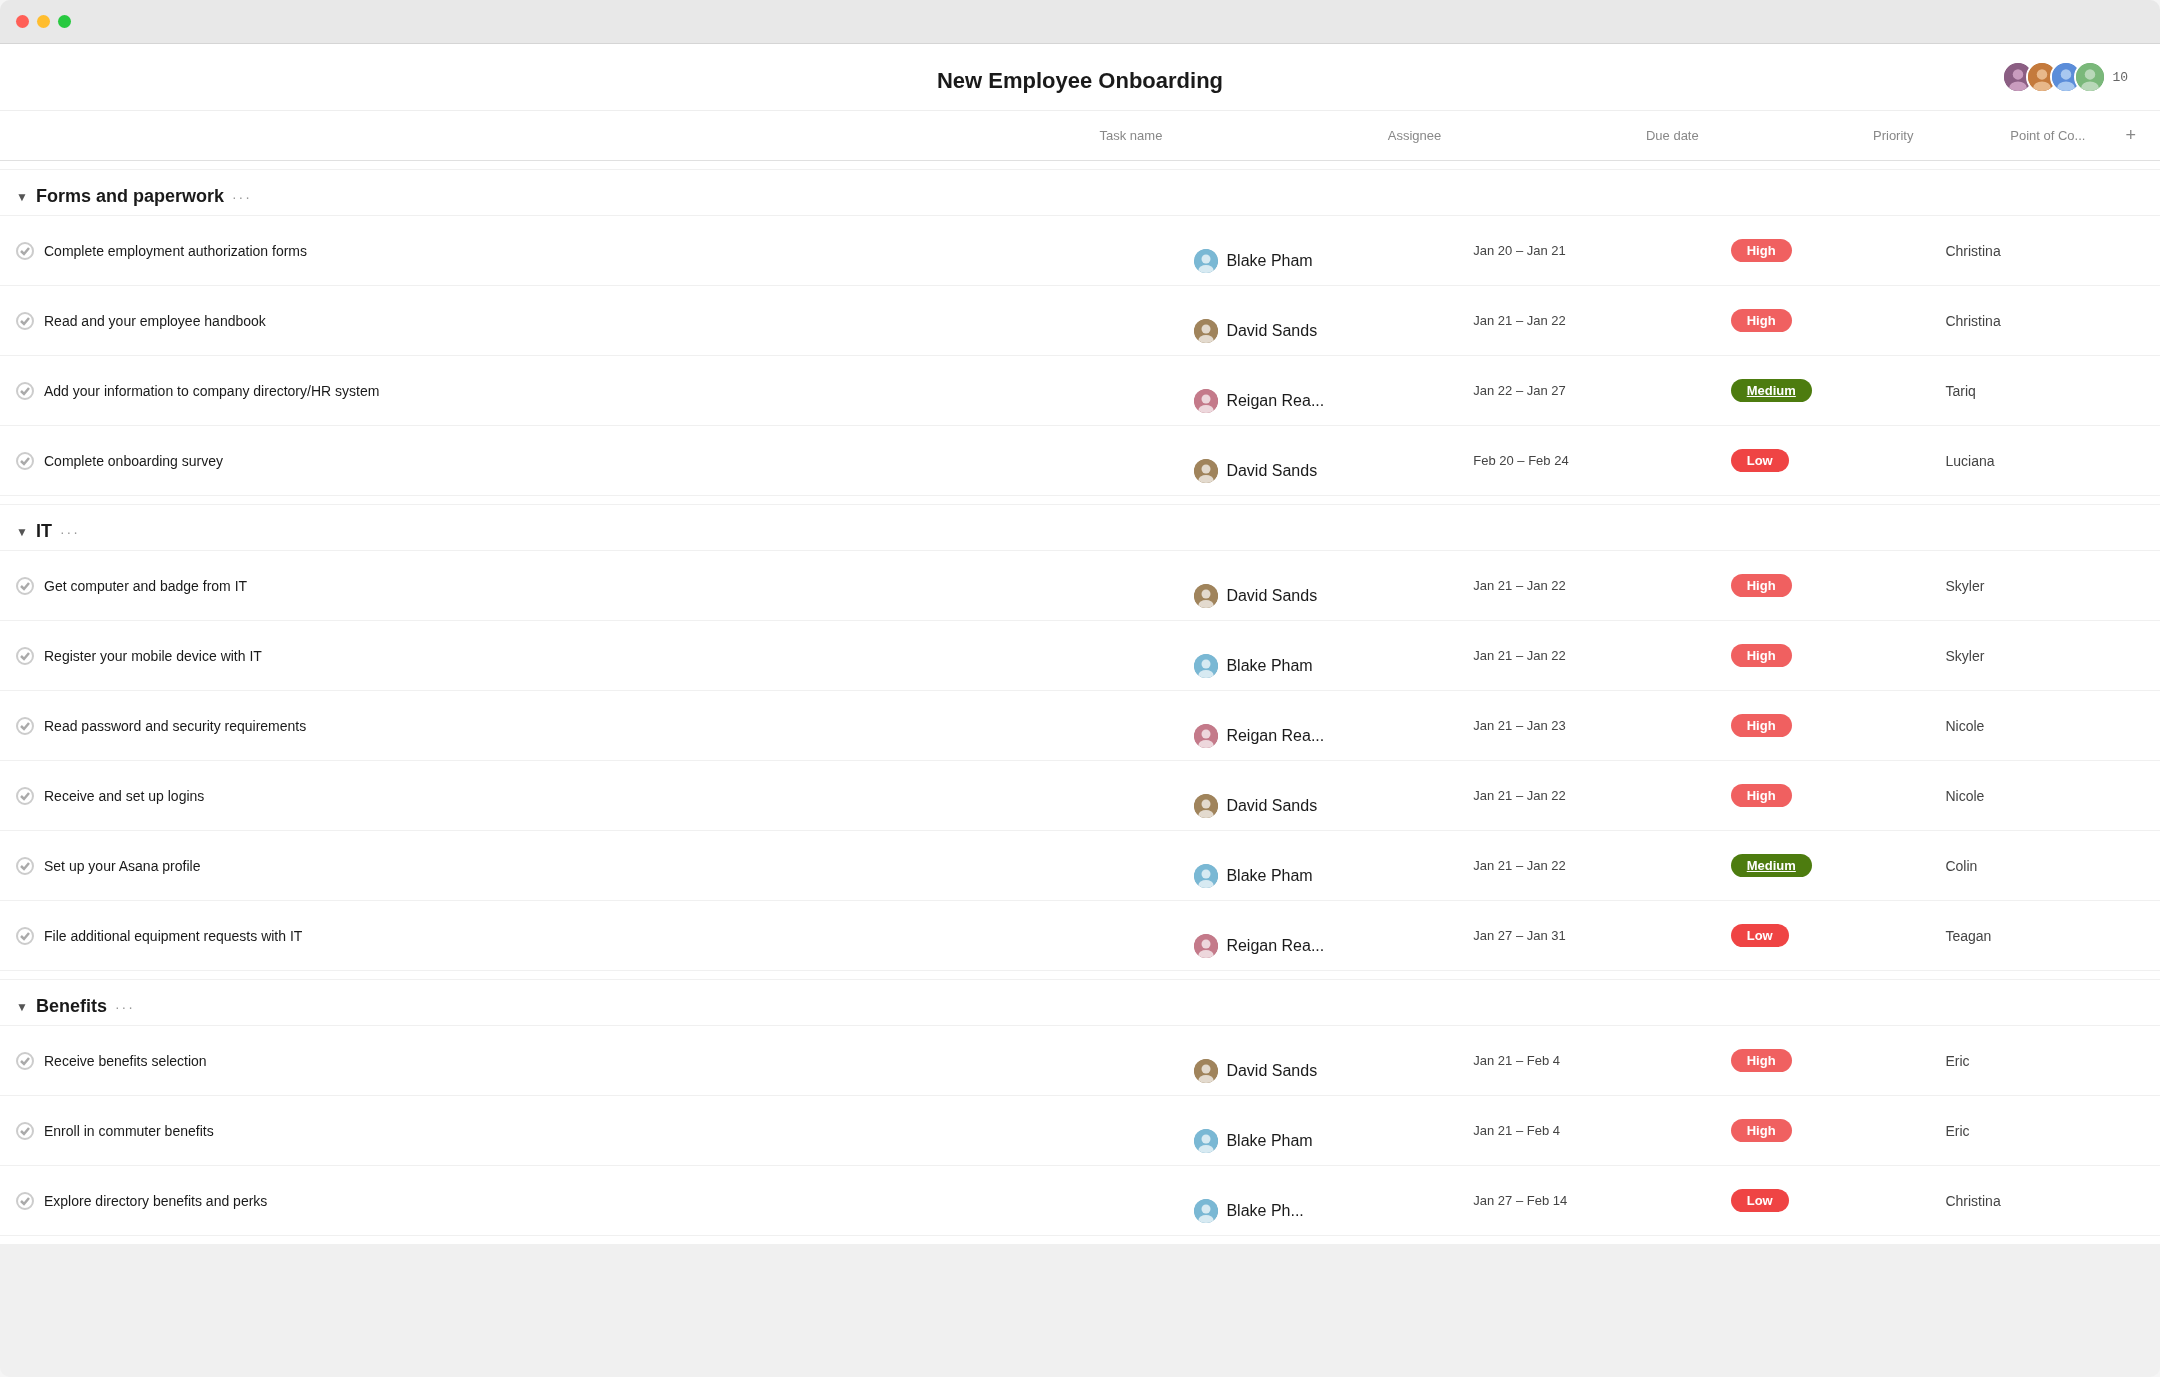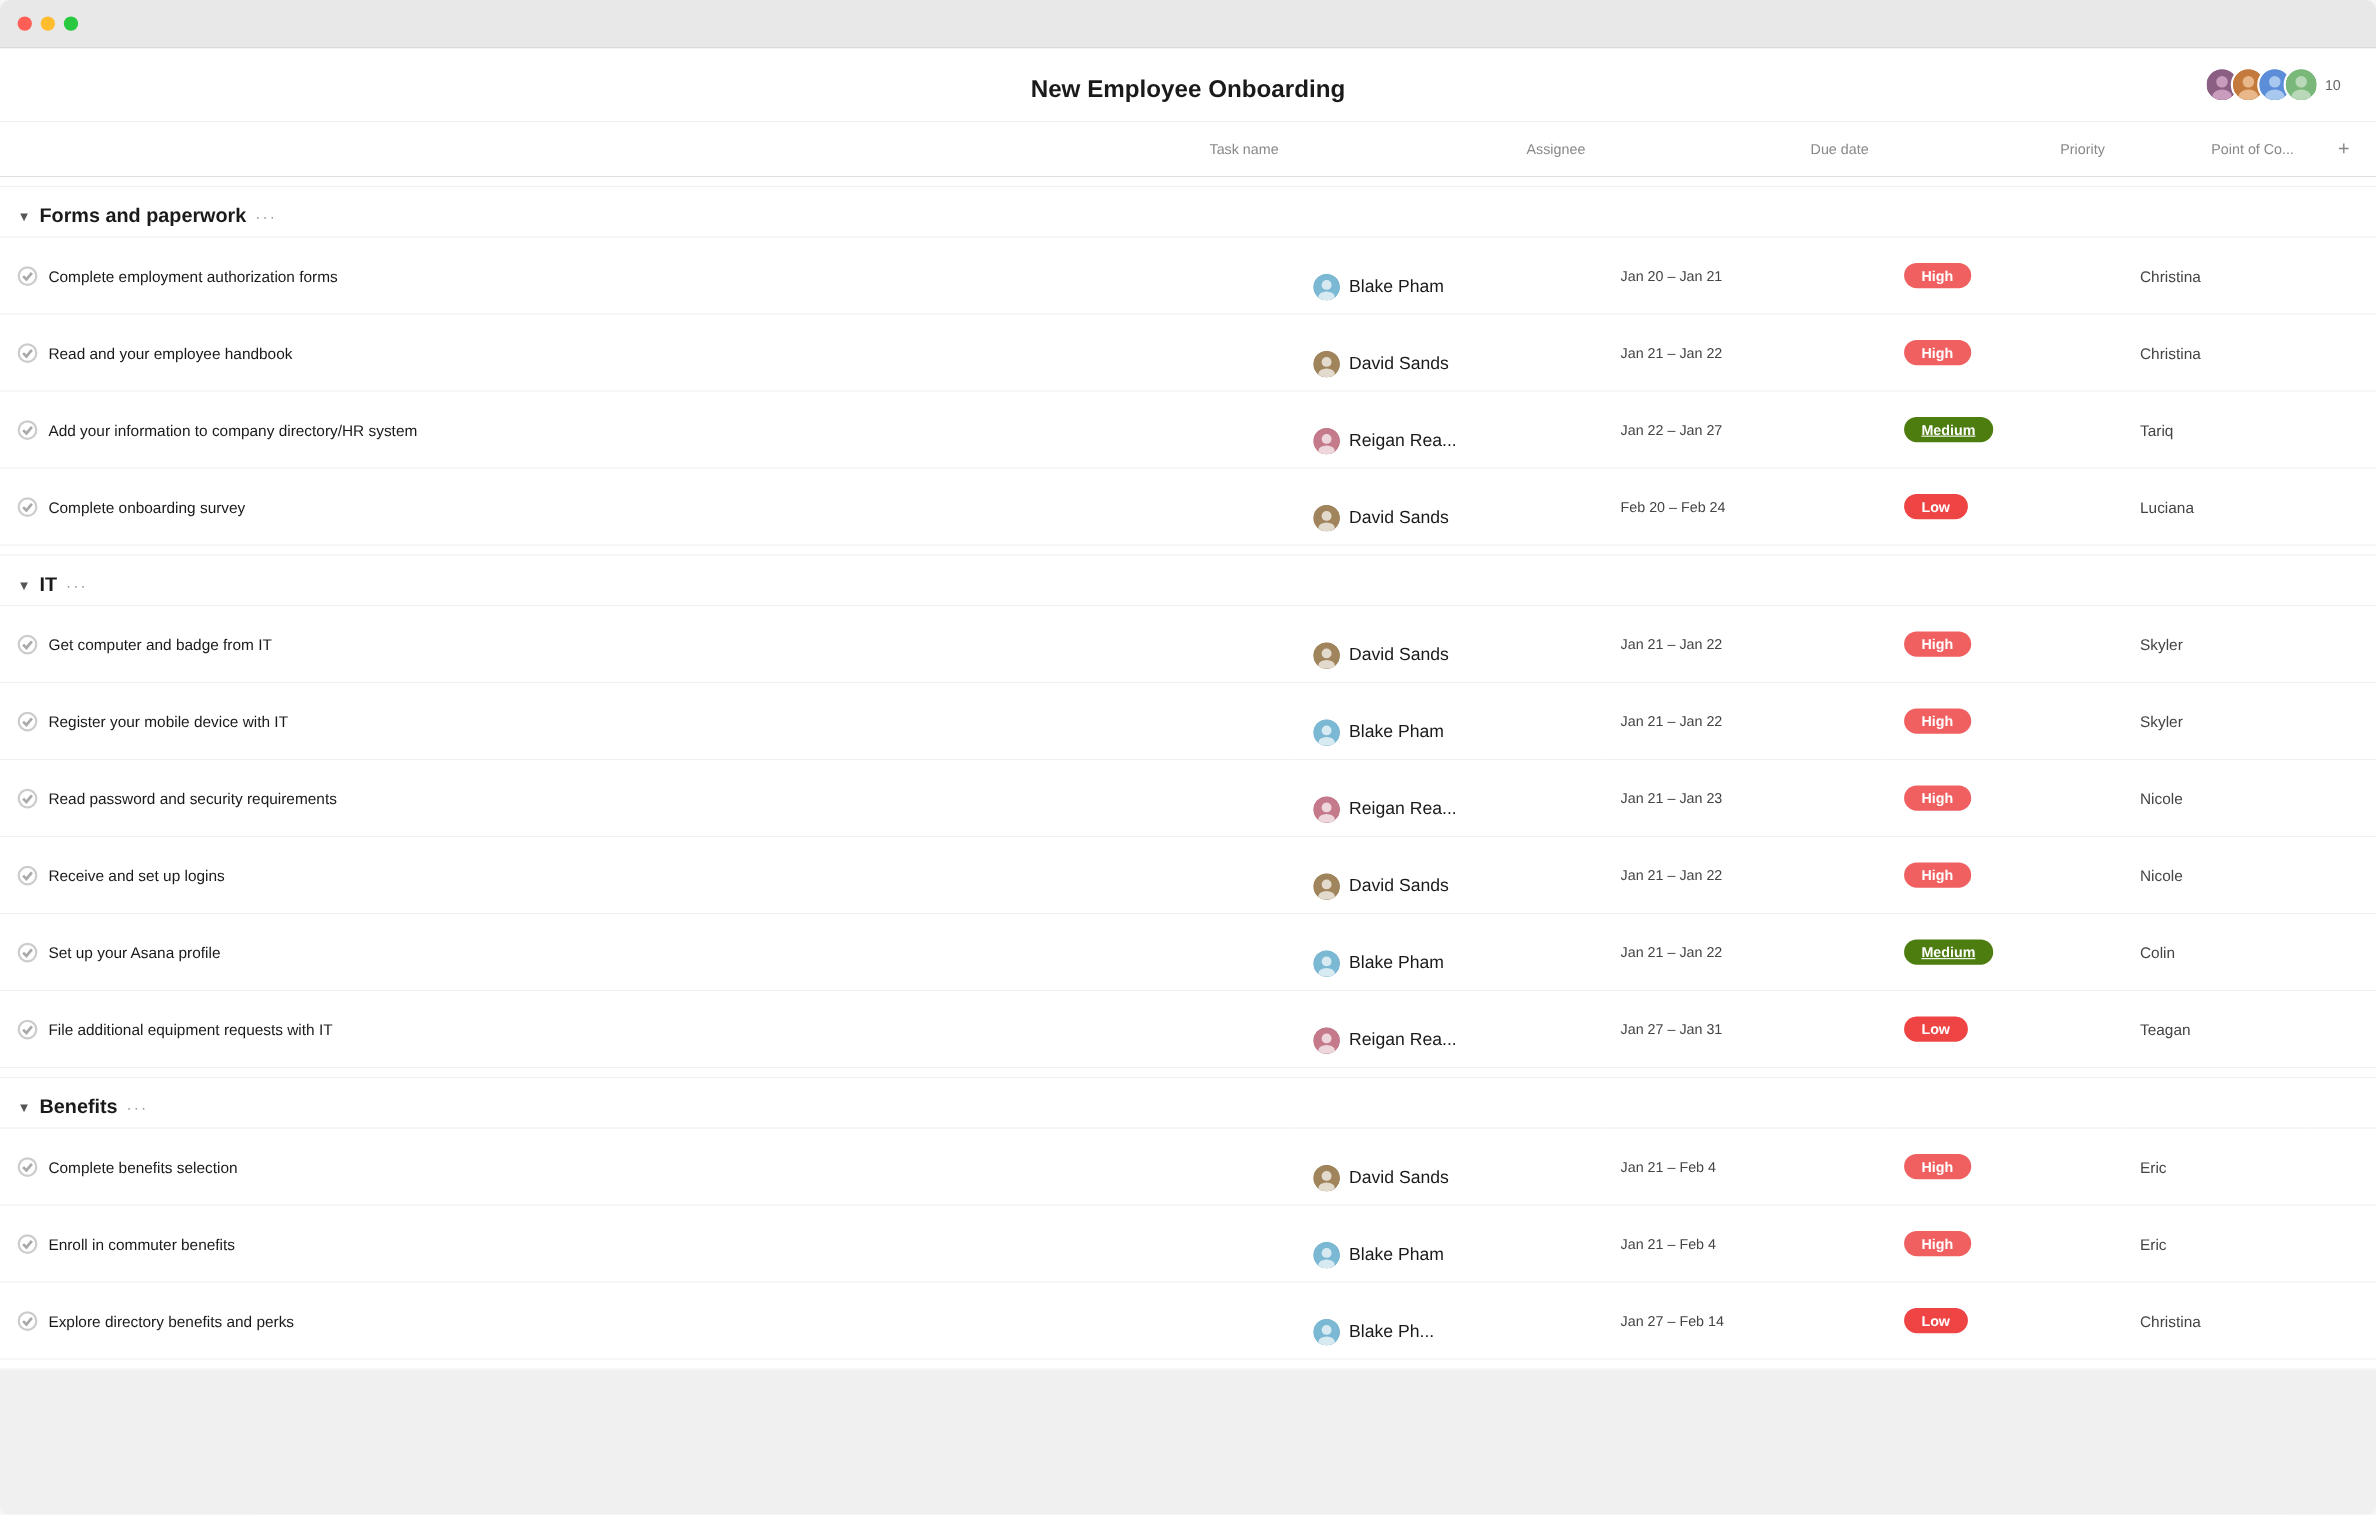--- a/index.html
+++ b/index.html
@@ -75,20 +75,21 @@
       font-size: 10px;
       color: #fff;
       font-weight: 600;
     }
     .avatar:first-child { margin-left: 0; }
     .avatar-count {
       font-size: 13px;
       color: #666;
       margin-left: 6px;
       font-weight: 500;
+      font-family: Liberation Mono, monospace;
     }
     
     .av1 { background: linear-gradient(135deg, #8b5e83, #6b4c73); }
     .av2 { background: linear-gradient(135deg, #c47a3c, #b06a2c); }
     .av3 { background: linear-gradient(135deg, #5b8dd9, #4a7bc8); }
     .av4 { background: linear-gradient(135deg, #7ab87a, #5a9a5a); }
 
     .table-container {
       overflow-x: auto;
     }
@@ -620,21 +621,21 @@
               </td>
             </tr>
             <tr>
               <td>
                 <div class="task-cell">
                   <div class="check-icon">
                     <svg viewBox="0 0 10 8">
                       <polyline points="1,4 4,7 9,1"></polyline>
                     </svg>
                   </div>
-                  <span class="task-name">Complete benefits selection</span>
+                  <span class="task-name">Receive benefits selection</span>
                 </div>
               </td>
               <td>
                 <div class="assignee-cell">
                   <div class="assignee-avatar a-david">
                     <svg width="24" height="24" viewBox="0 0 24 24" xmlns="http://www.w3.org/2000/svg">
     <rect width="24" height="24" rx="12" fill="#a0845c"></rect>
     <circle cx="12" cy="10" r="4.5" fill="rgba(255,255,255,0.7)"></circle>
     <ellipse cx="12" cy="21" rx="7.5" ry="5" fill="rgba(255,255,255,0.7)"></ellipse>
   </svg>

